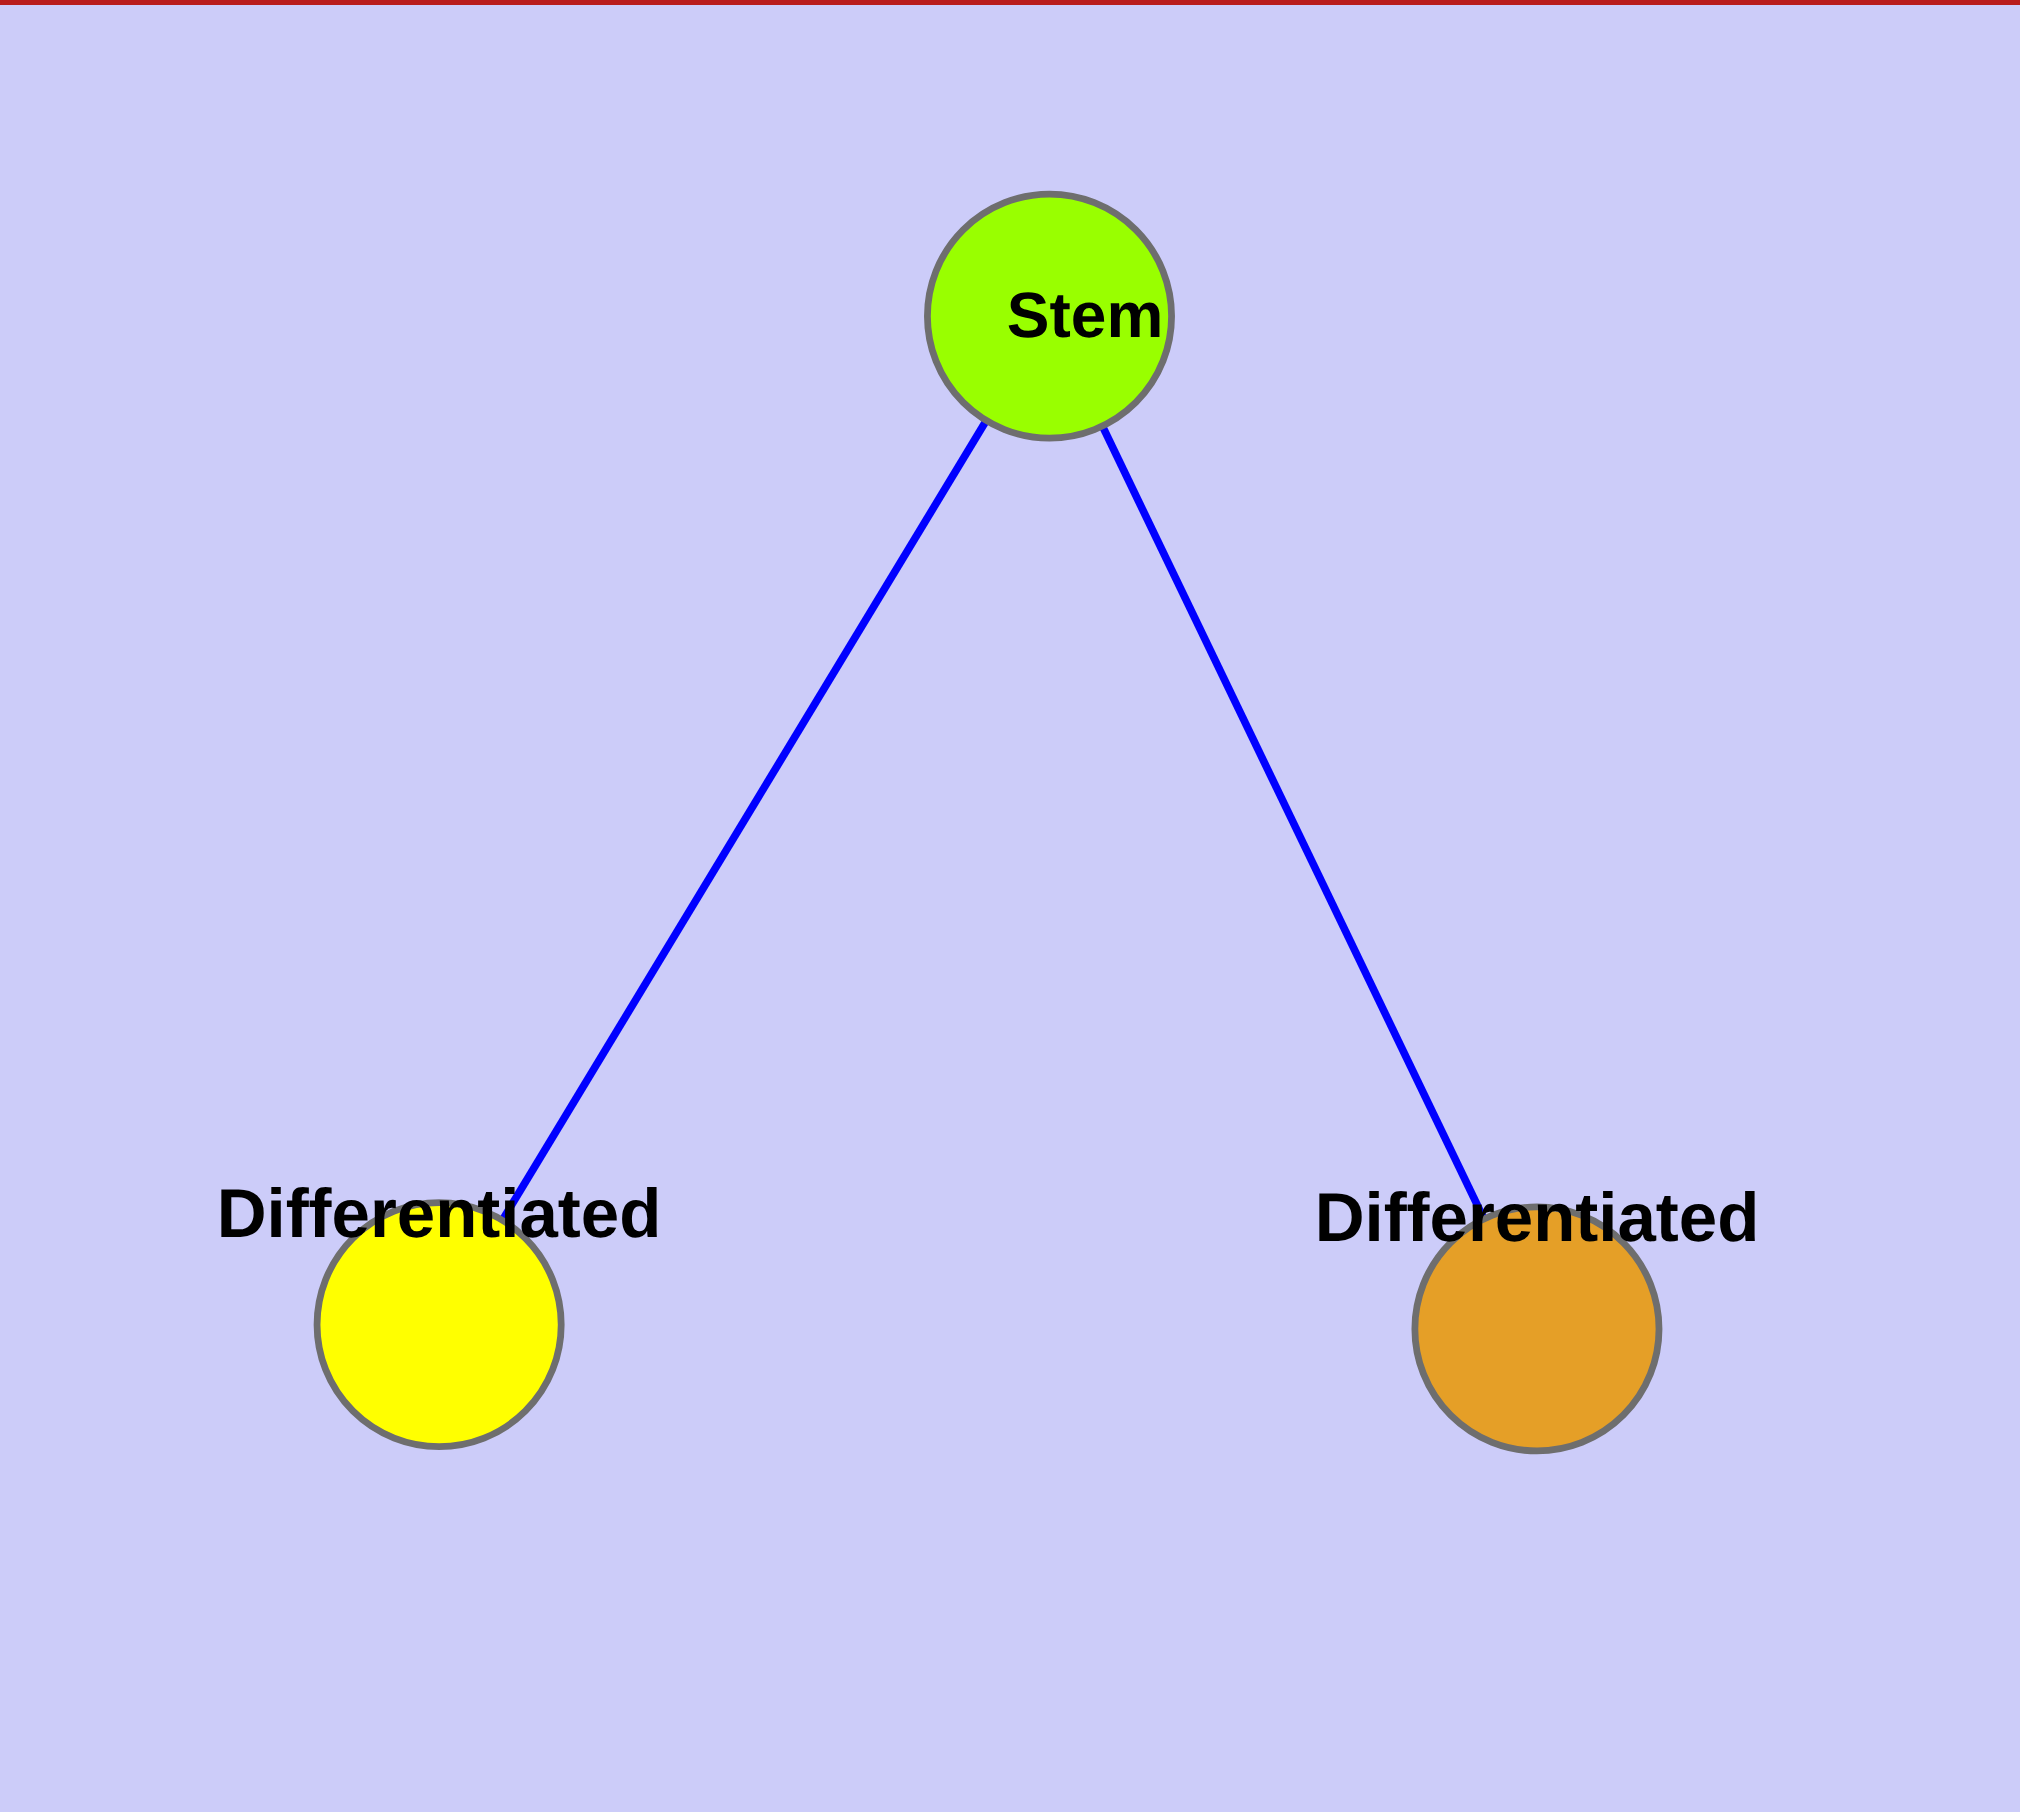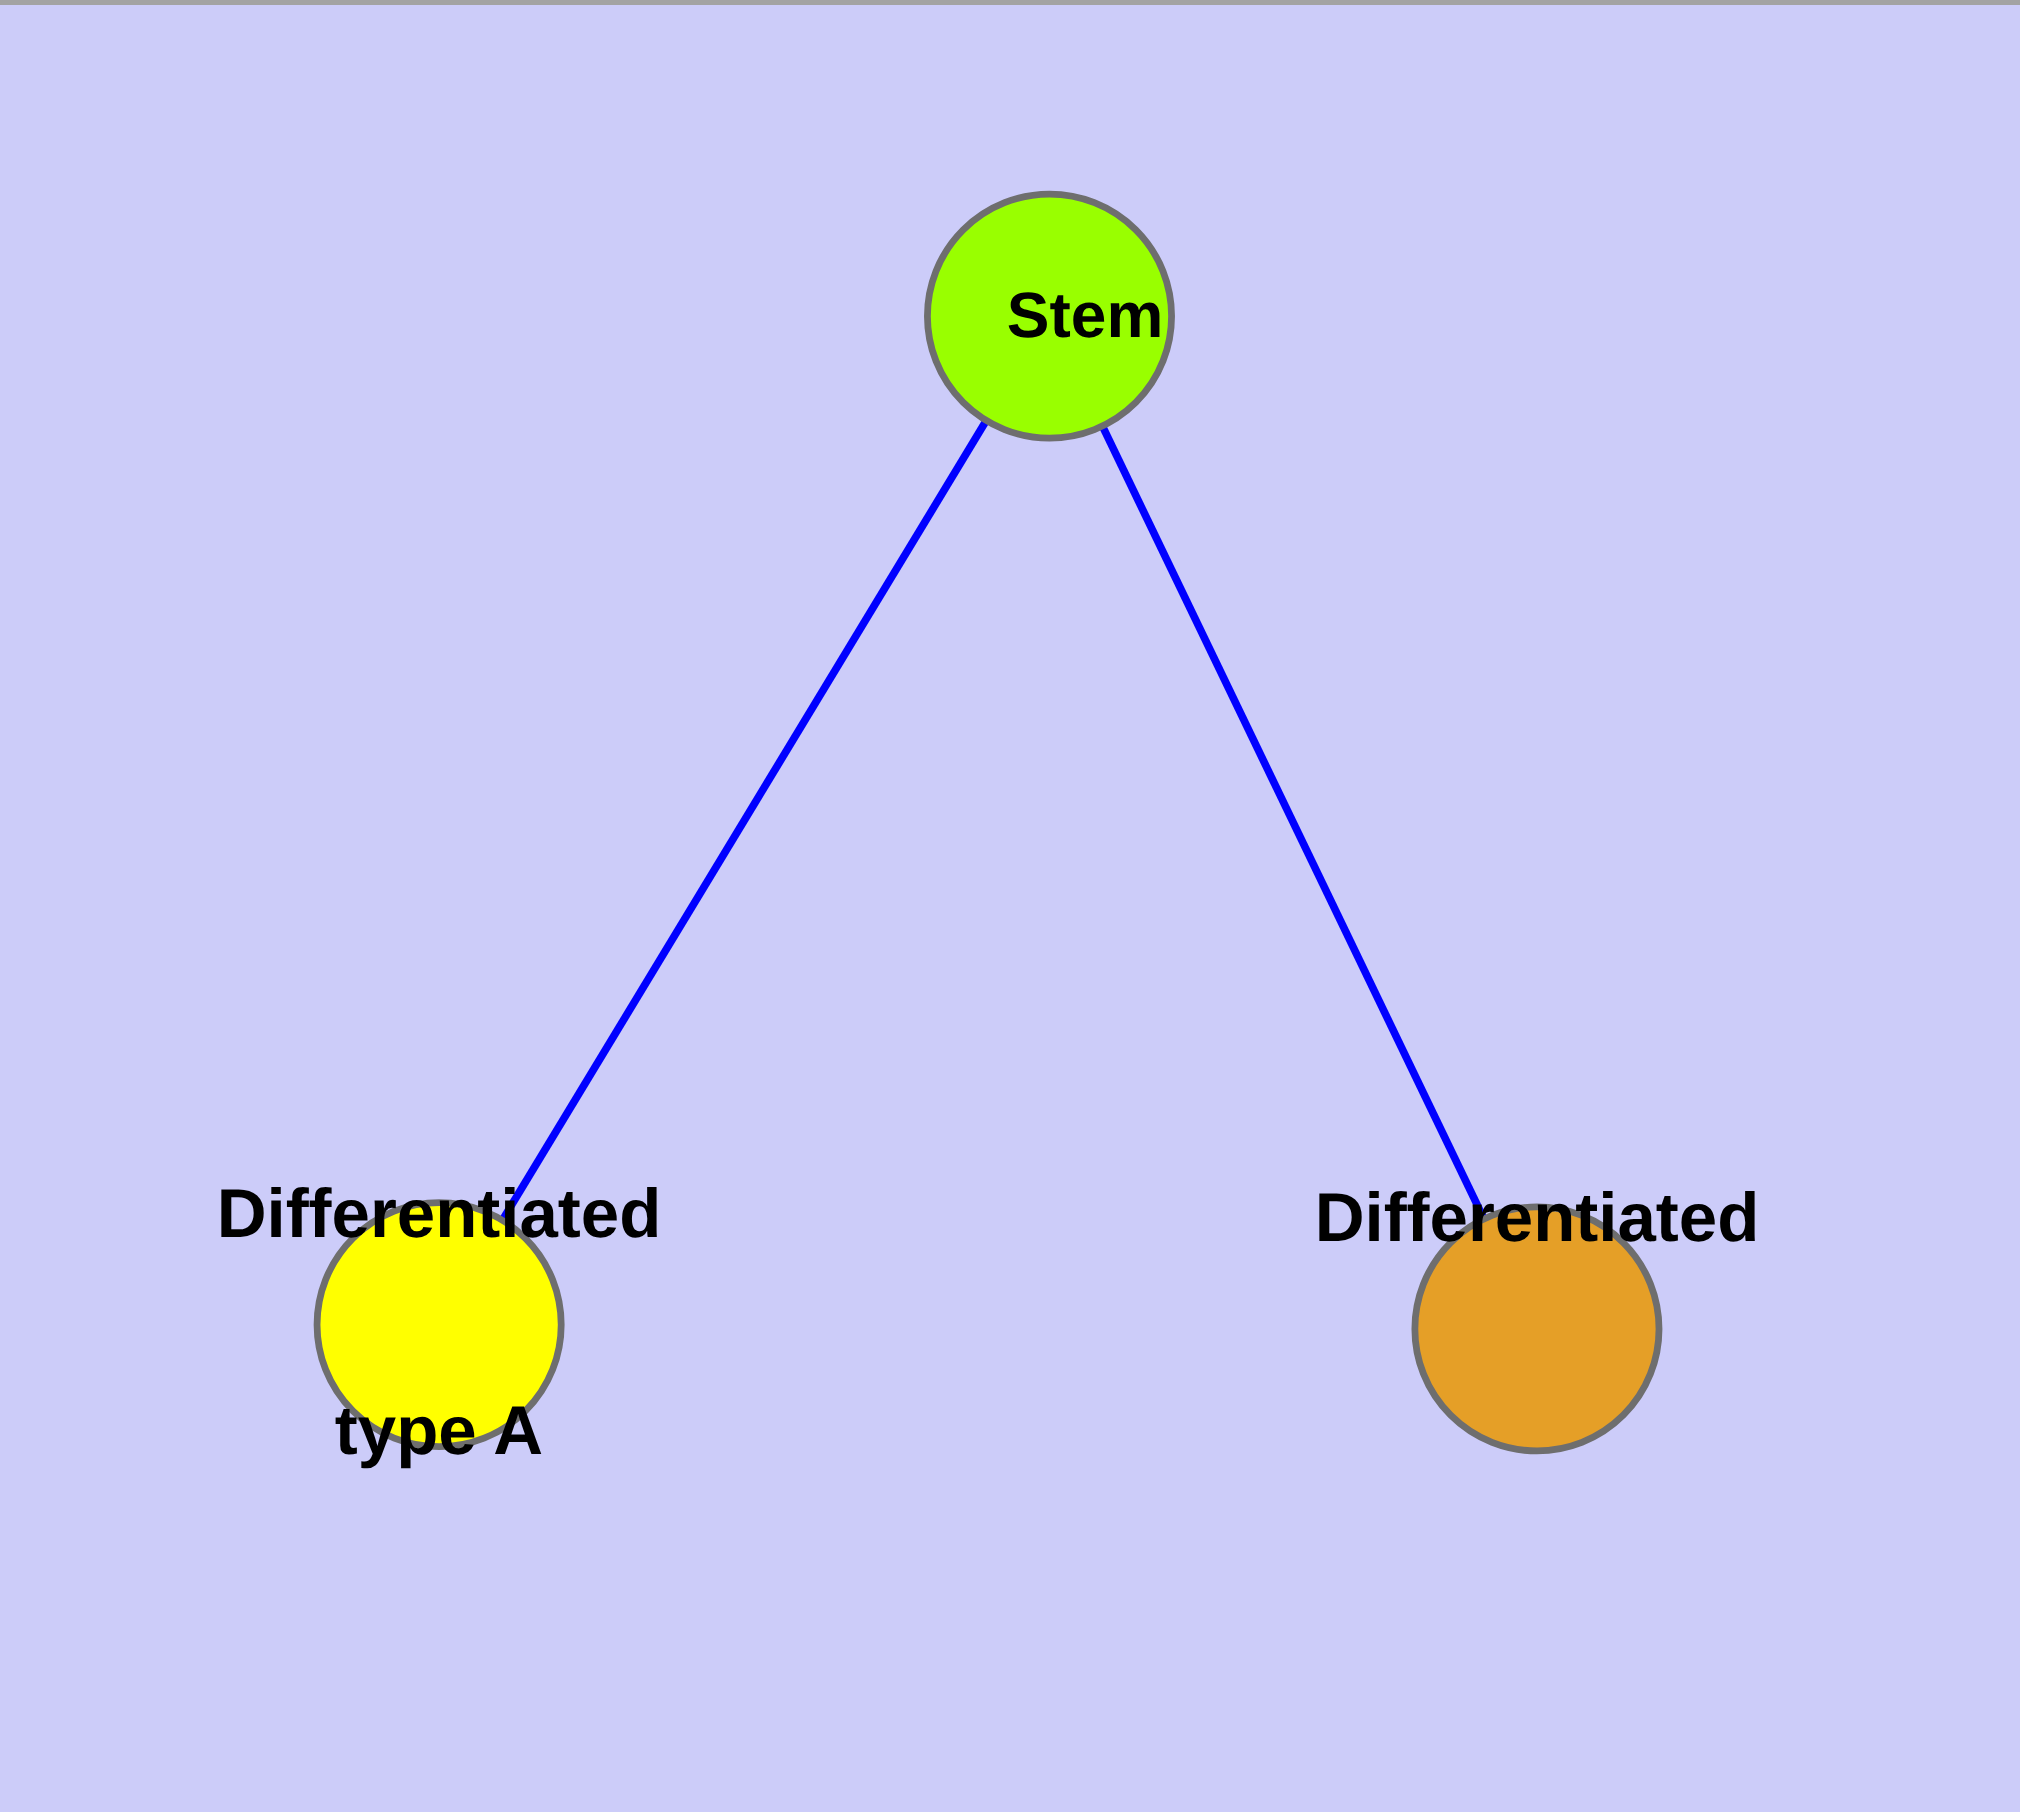--- a/index.html
+++ b/index.html
@@ -6,21 +6,21 @@
   html, body {
     margin: 0;
     padding: 0;
     background: #ffffff;
   }
   #canvas {
     position: relative;
     width: 2021px;
     height: 1812px;
     overflow: hidden;
-    background: #a3a3a3;
+    background: #b91c1c;
     font-family: "Liberation Sans", sans-serif;
   }
   #plot-background {
     position: absolute;
     left: 0;
     top: 5.1px;
     width: 2021px;
     height: 1807px;
     background: #ccccf9;
   }
@@ -80,21 +80,20 @@
       <circle id="node-diff-b" cx="1813" cy="1568" r="144" fill="#e59f27" stroke="#6e6e6e" stroke-width="8"></circle>
     </g>
   </svg>
 
   <div class="node-label" id="label-stem" style="font-size: 64px; color: rgb(0, 0, 0); left: 795px; top: 215px;">
     <span>Stem</span>
   </div>
 
   <div class="node-label" id="label-diff-a" style="font-size: 69px; color: rgb(0, 0, 0); left: 100px; top: 1033px;">
     <div>Differentiated</div>
-    <div>type A</div>
   </div>
 
   <div class="node-label" id="label-diff-b" style="font-size: 69px; color: rgb(0, 0, 0); left: 1198px; top: 1037px;">
     <div>Differentiated</div>
   </div>
 
 </div>
 
 
 </body></html>

